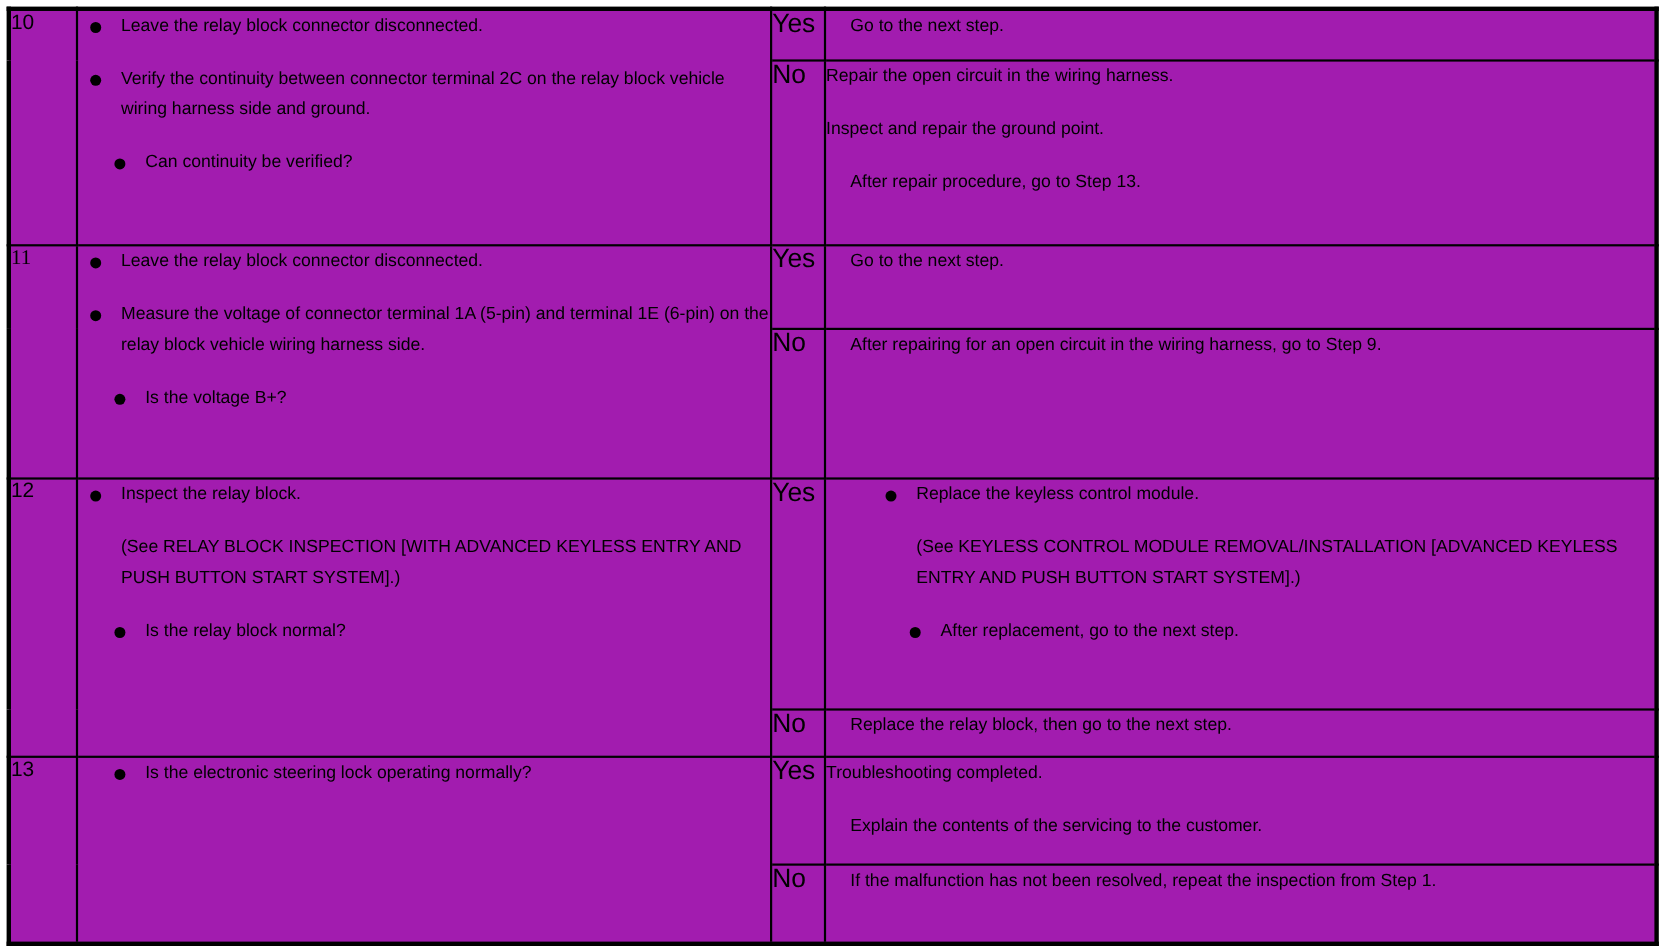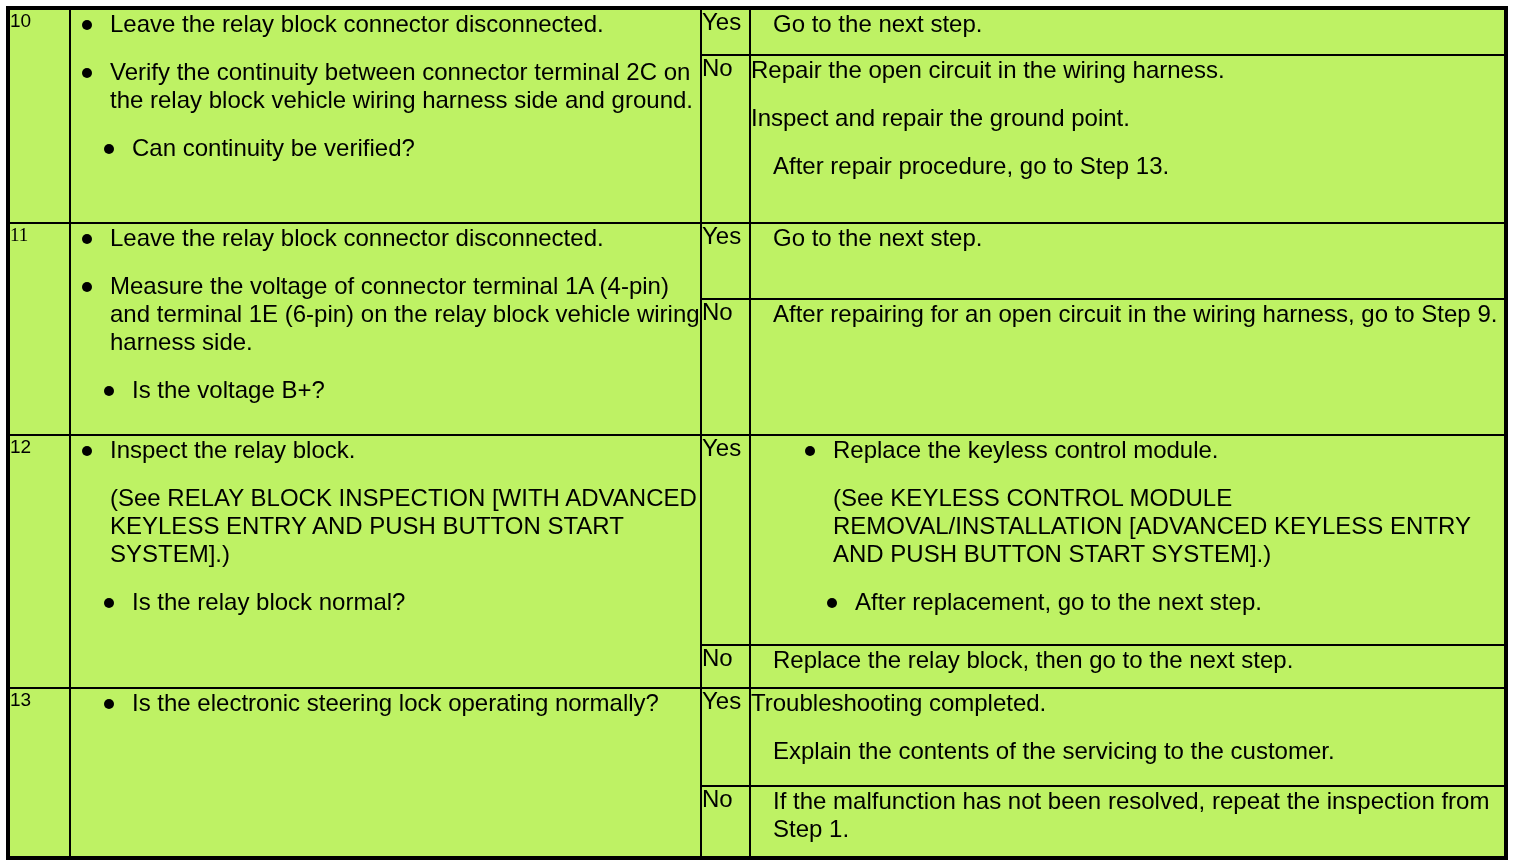--- a/index.html
+++ b/index.html
@@ -31,21 +31,21 @@
     border-collapse: collapse;
     table-layout: fixed;
     border: 4px solid #000;
     background: #ffffff;
   }
 
   #flowchart-table td {
     border: 2px solid #000;
     padding: 0;
     vertical-align: top;
-    background: #bef264;
+    background: #a21caf;
   }
 
   
   col.c-step   { width: 62px;  }
   col.c-action { width: 631px; }
   col.c-yesno  { width: 49px;  }
   col.c-result { width: 756px; }
 
   
   .step-cell {
@@ -72,21 +72,21 @@
 
   
   .blocks {
     margin: 0;
     padding: 0;
     list-style: none;
   }
 
   .blk {
     position: relative;
-    font-size: 24px;
+    font-size: 16px;
     line-height: 28px;
     margin: 0 0 20px 0;
   }
   .blk:last-child { margin-bottom: 0; margin-left: 22px; }
 
   
   .blk.bullet {
     padding-left: 39px;
   }
   .blk.bullet .dot {
@@ -173,21 +173,21 @@
         <tr>
           <td class="step-cell" rowspan="2" style="height: 208px; font-family: Liberation Serif, serif;"><span>11</span></td>
           <td class="action-cell" rowspan="2">
             <div class="blocks">
               <div class="blk bullet">
                 <span class="dot"></span>
                 <span class="txt">Leave the relay block connector disconnected.</span>
               </div>
               <div class="blk bullet">
                 <span class="dot"></span>
-                <span class="txt">Measure the voltage of connector terminal 1A (4-pin) and terminal 1E (6-pin) on the relay block vehicle wiring harness side.</span>
+                <span class="txt">Measure the voltage of connector terminal 1A (5-pin) and terminal 1E (6-pin) on the relay block vehicle wiring harness side.</span>
               </div>
               <div class="blk bullet">
                 <span class="dot"></span>
                 <span class="txt">Is the voltage B+?</span>
               </div>
             </div>
           </td>
           <td class="yesno-cell" style="height: 74px;"><span>Yes</span></td>
           <td class="result-cell">
             <div class="blocks">

